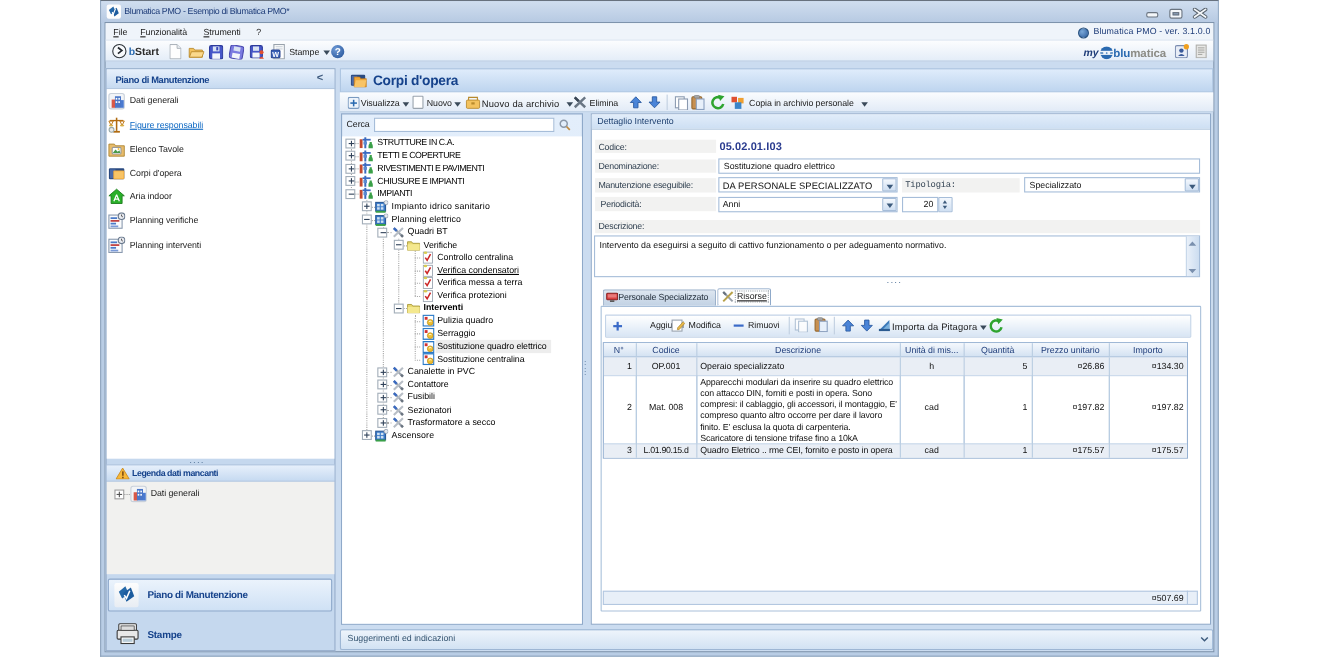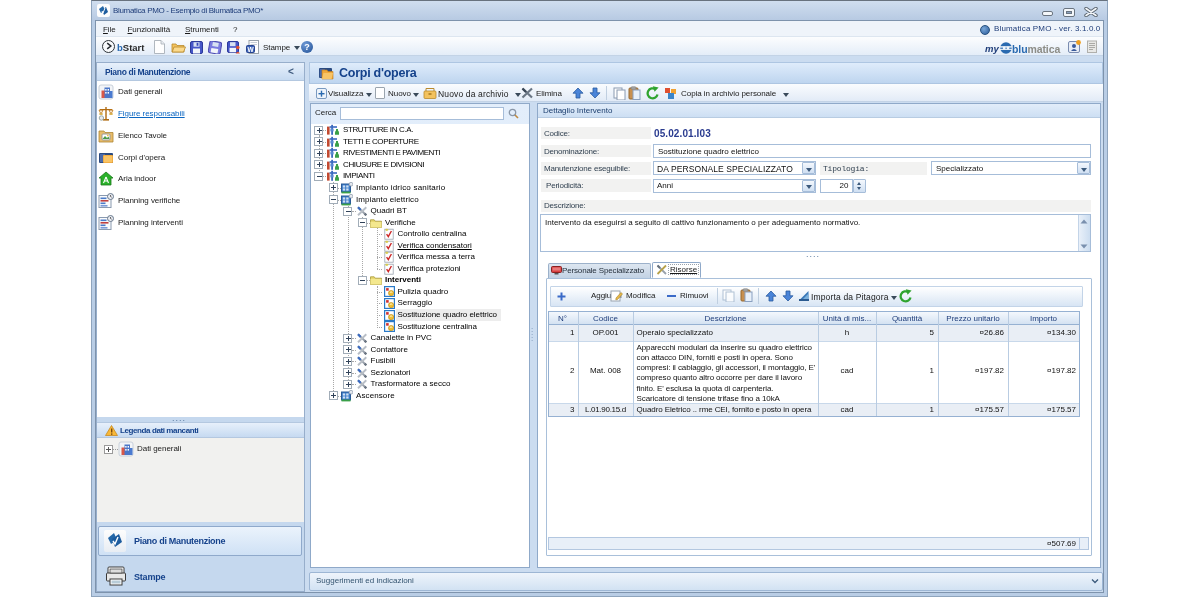--- a/index.html
+++ b/index.html
@@ -431,21 +431,21 @@
 <div class="ab" style="left:323px; top:164.8px; width:3px; height:1px; border-top:1px dotted #a8a8a8;"></div>
 <div class="ab" style="left:326px; top:158.8px; width:13px; height:12px;">
     <svg width="13" height="12" viewBox="0 0 13 12">
       <rect x="1" y="2.6" width="2.6" height="8" fill="#c24a30"></rect>
       <rect x="5.2" y="0.8" width="1.8" height="10" fill="#3a6ac0"></rect>
       <rect x="3.6" y="2.2" width="7.4" height="1.6" fill="#3a6ac0"></rect>
       <rect x="4.4" y="4.6" width="3.2" height="2.8" fill="#5a8ad0"></rect>
       <path d="M10 5 h2 v1.5 q1 1 1 2.2 v2 h-4 v-2 q0 -1.2 1 -2.2 Z" fill="#3aa048"></path>
     </svg>
   </div>
-<div class="ab" style="left:343px; top:159.8px; font-size:8px; line-height:10px; color:#000; white-space:nowrap; letter-spacing:-0.38px;">CHIUSURE E DIVISIONI</div>
+<div class="ab" style="left:343px; top:159.8px; font-size:8px; line-height:10px; color:#000; white-space:nowrap; letter-spacing:-0.38px;">CHIUSURE E IMPIANTI</div>
 <div class="ab" style="left:314px; top:171.9px; width:9px; height:9px; background:#fff; border:1px solid #a2adb8;">
     <div class="ab" style="left:1.5px; top:3px; width:5px; height:1px; background:#31435a;"></div>
   </div>
 <div class="ab" style="left:323px; top:176.4px; width:3px; height:1px; border-top:1px dotted #a8a8a8;"></div>
 <div class="ab" style="left:326px; top:170.4px; width:13px; height:12px;">
     <svg width="13" height="12" viewBox="0 0 13 12">
       <rect x="1" y="2.6" width="2.6" height="8" fill="#c24a30"></rect>
       <rect x="5.2" y="0.8" width="1.8" height="10" fill="#3a6ac0"></rect>
       <rect x="3.6" y="2.2" width="7.4" height="1.6" fill="#3a6ac0"></rect>
       <rect x="4.4" y="4.6" width="3.2" height="2.8" fill="#5a8ad0"></rect>
@@ -478,21 +478,21 @@
     <svg width="12" height="12" viewBox="0 0 12 12">
       <rect x="0.5" y="2" width="9" height="8" fill="#3a7ac8" stroke="#2a5a98"></rect>
       <rect x="1.8" y="3.4" width="2.4" height="2.2" fill="#cfe0f2"></rect>
       <rect x="5.2" y="3.4" width="2.4" height="2.2" fill="#cfe0f2"></rect>
       <rect x="1.8" y="6.4" width="2.4" height="2.2" fill="#cfe0f2"></rect>
       <rect x="5.2" y="6.4" width="2.4" height="2.2" fill="#cfe0f2"></rect>
       <rect x="0.5" y="9.6" width="9" height="1.8" fill="#3aa048"></rect>
       <circle cx="10" cy="2.2" r="1.9" fill="#e4e8ee" stroke="#8a97a8" stroke-width="0.7"></circle>
     </svg>
   </div>
-<div class="ab" style="left:356px; top:194.5px; font-size:8px; line-height:10px; color:#000; white-space:nowrap; letter-spacing:0.1px;">Impianto elettrico</div>
+<div class="ab" style="left:356px; top:194.5px; font-size:8px; line-height:10px; color:#000; white-space:nowrap; letter-spacing:0.1px;">Planning elettrico</div>
 <div class="ab" style="left:343px; top:206.6px; width:9px; height:9px; background:#fff; border:1px solid #a2adb8;">
     <div class="ab" style="left:1.5px; top:3px; width:5px; height:1px; background:#31435a;"></div>
   </div>
 <div class="ab" style="left:352px; top:211.1px; width:3.5px; height:1px; border-top:1px dotted #a8a8a8;"></div>
 <div class="ab" style="left:355.5px; top:205.1px; width:12px; height:12px;">
     <svg width="12" height="12" viewBox="0 0 12 12">
       <path d="M2 2.3 L10.3 10.3" stroke="#9aa2ac" stroke-width="1.9"></path>
       <path d="M10.3 2.3 L2 10.3" stroke="#b8bec6" stroke-width="1.9"></path>
       <path d="M2 2.3 L4.6 4.9" stroke="#3a6ac0" stroke-width="2.2"></path>
       <path d="M8.6 8.6 L10.3 10.3" stroke="#6a7480" stroke-width="2.2"></path>

